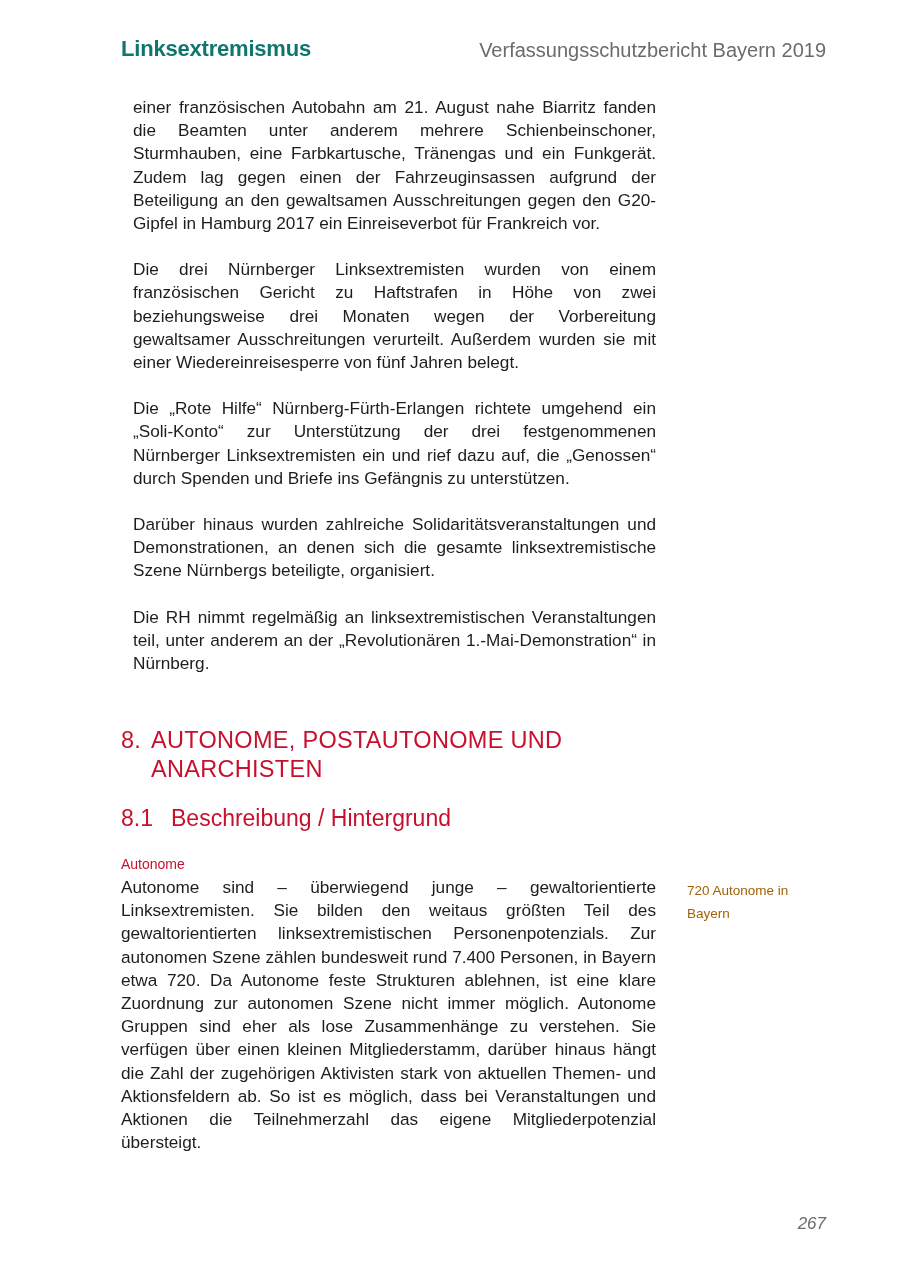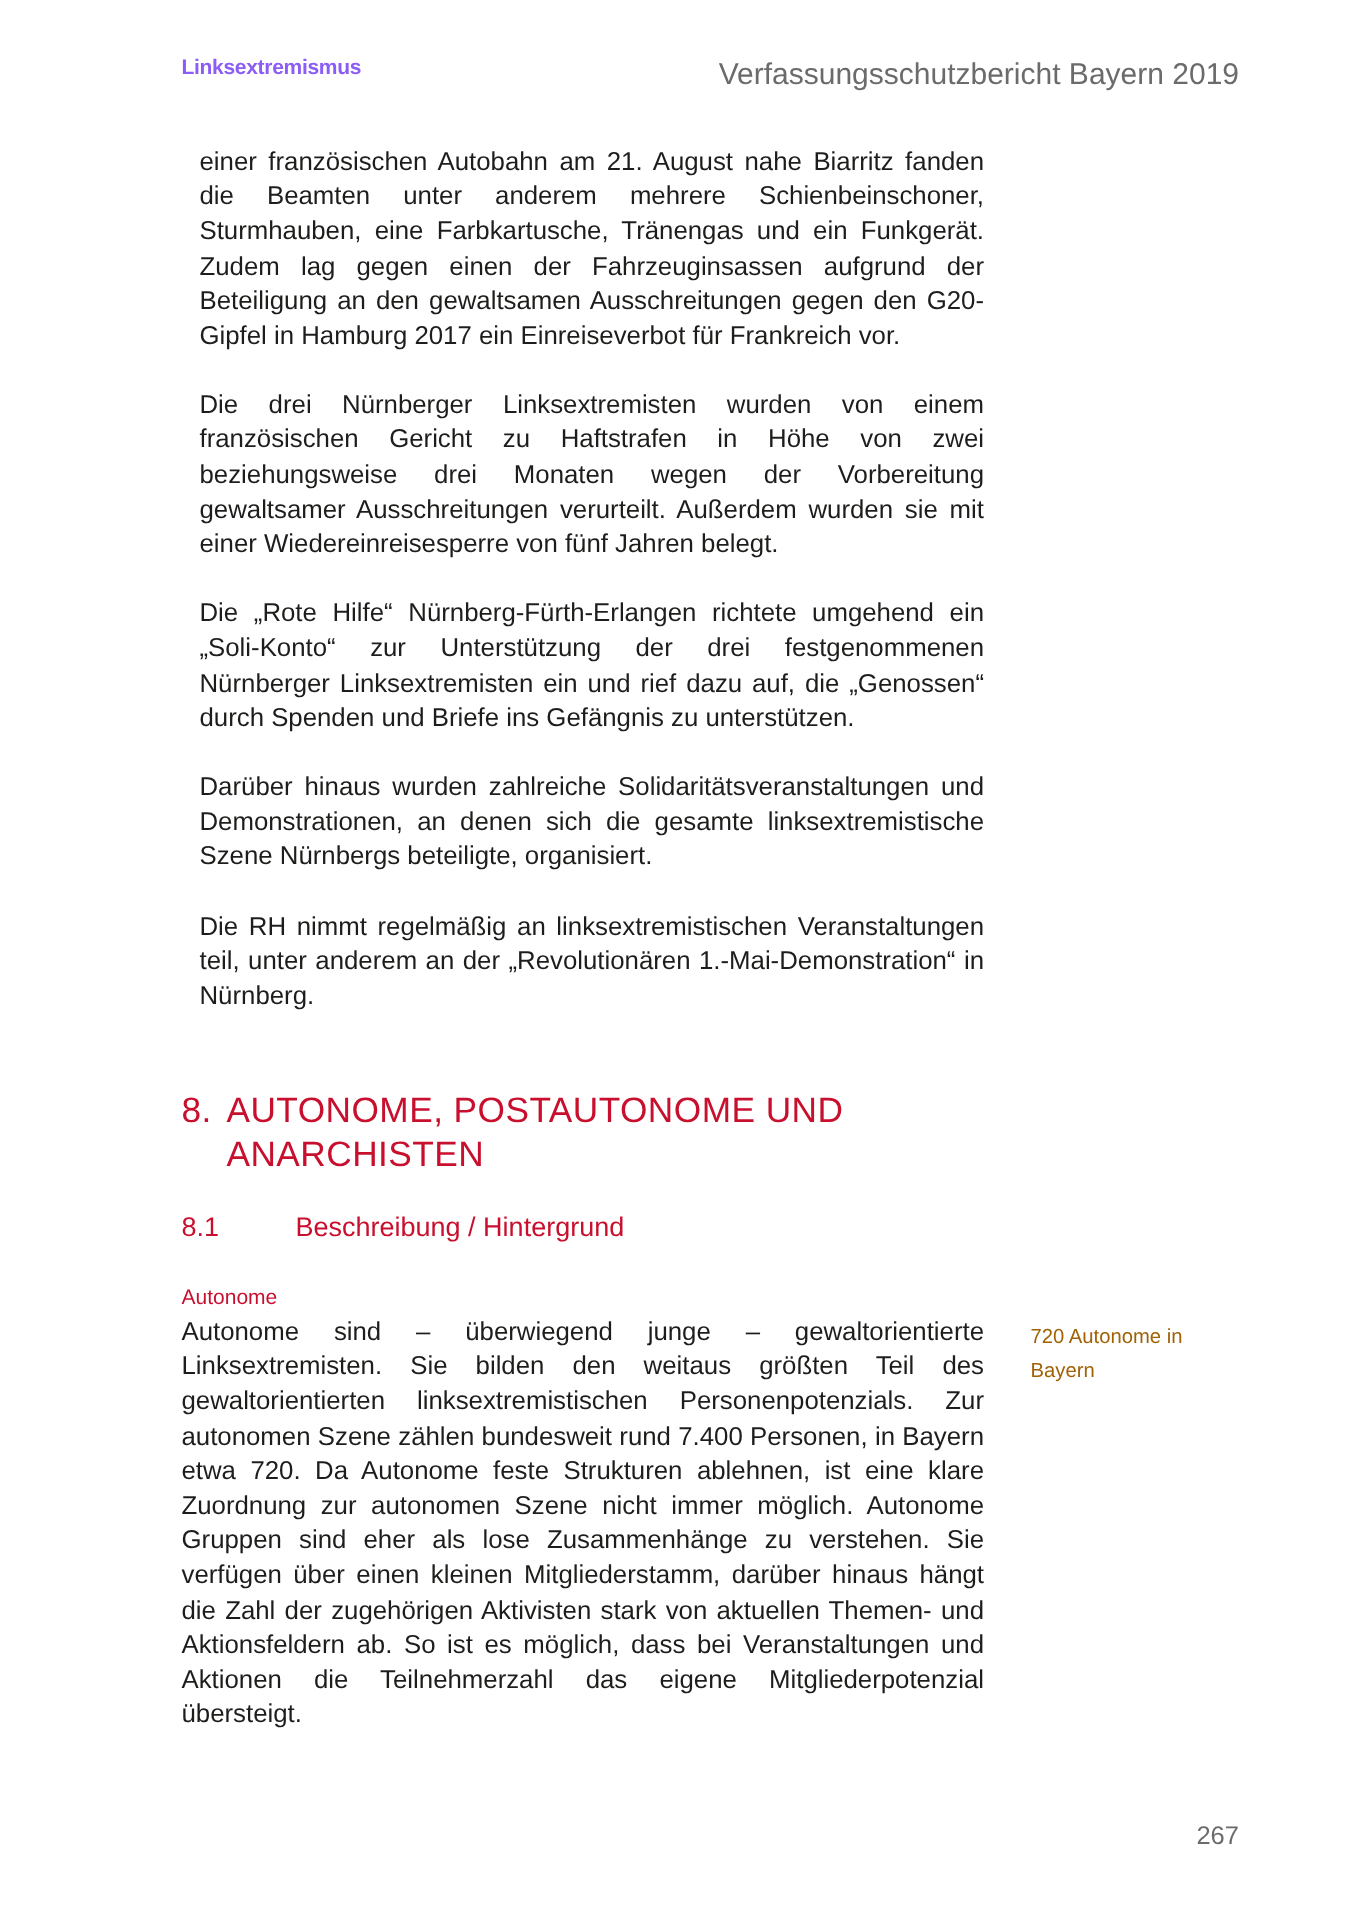--- a/index.html
+++ b/index.html
@@ -19,23 +19,23 @@
       position: absolute;
       top: 36px;
       left: 121px;
       right: 74px;
       height: 24px;
     }
     .header-section {
       position: absolute;
       left: 0;
       top: 0;
-      font-size: 14px;
+      font-size: 22px;
       font-weight: bold;
-      color: #8b5cf6;
+      color: #0f766e;
       letter-spacing: -0.2px;
     }
     .header-title {
       position: absolute;
       right: 0;
       top: 3px;
       font-size: 20px;
       color: #6b6b6b;
     }
     .main {
@@ -64,24 +64,23 @@
     }
     .chapter-num {
       width: 30px;
       flex: 0 0 30px;
     }
     .section-heading {
       position: absolute;
       left: 121px;
       top: 804px;
       color: #c8102e;
-      font-size: 18px;
+      font-size: 23px;
       line-height: 28px;
       display: flex;
-      gap: 26px;
     }
     .section-num {
       width: 50px;
       flex: 0 0 50px;
     }
     .subsection {
       position: absolute;
       left: 121px;
       top: 853px;
       width: 535px;
@@ -103,20 +102,21 @@
       font-size: 13.5px;
       line-height: 23px;
       color: #a16207;
     }
     .page-number {
       position: absolute;
       right: 74px;
       top: 1214px;
       font-size: 17px;
       color: #6b6b6b;
+      font-style: italic;
     }
   </style>
 </head>
 <body>
 
 <header class="page-header">
   <div class="header-section">Linksextremismus</div>
   <div class="header-title">Verfassungsschutzbericht Bayern 2019</div>
 </header>
 

